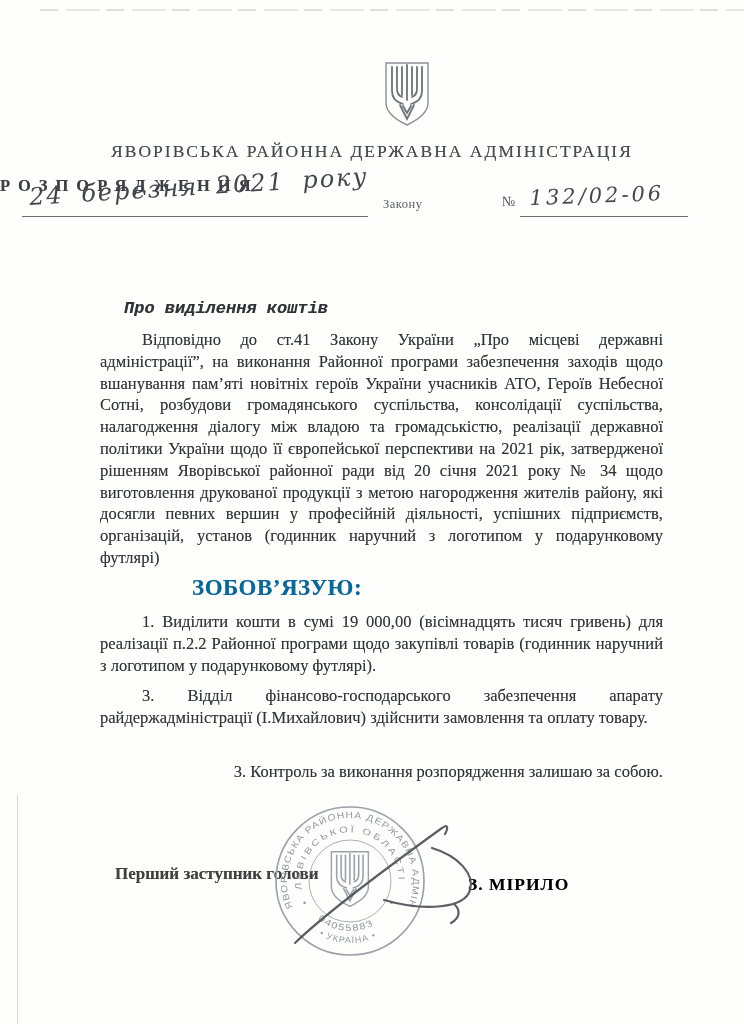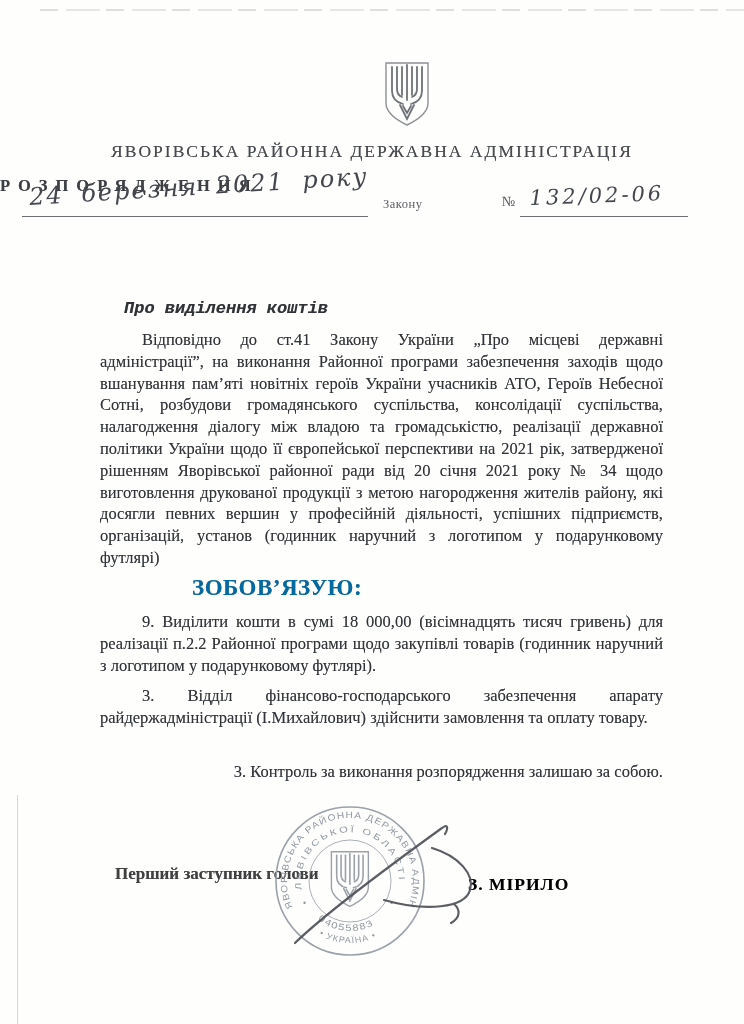--- a/index.html
+++ b/index.html
@@ -118,21 +118,21 @@
   <div class="abs num-label">№</div>
   <div class="abs hand hand-number">132/02-06</div>
   <div class="abs num-rule"></div>
 
   <div class="abs subject">Про виділення коштів</div>
 
   <div class="abs para preamble">Відповідно до ст.41 Закону України „Про місцеві державні адміністрації”, на виконання Районної програми забезпечення заходів щодо вшанування пам’яті новітніх героїв України учасників АТО, Героїв Небесної Сотні, розбудови громадянського суспільства, консолідації суспільства, налагодження діалогу між владою та громадськістю, реалізації державної політики України щодо її європейської перспективи на 2021 рік, затвердженої рішенням Яворівської районної ради від 20 січня 2021 року № 34 щодо виготовлення друкованої продукції з метою нагородження жителів району, які досягли певних вершин у професійній діяльності, успішних підприємств, організацій, установ (годинник наручний з логотипом у подарунковому футлярі)</div>
 
   <div class="abs order-heading">ЗОБОВ’ЯЗУЮ:</div>
 
-  <div class="abs para item-1">9. Виділити кошти  в сумі 18 000,00 (вісімнадцять тисяч гривень) для реалізації п.2.2 Районної програми щодо закупівлі товарів (годинник наручний з логотипом у подарунковому футлярі).</div>
+  <div class="abs para item-1">1. Виділити кошти  в сумі 19 000,00 (вісімнадцять тисяч гривень) для реалізації п.2.2 Районної програми щодо закупівлі товарів (годинник наручний з логотипом у подарунковому футлярі).</div>
   <div class="abs para item-2">3. Відділ фінансово-господарського забезпечення апарату райдержадміністрації (І.Михайлович) здійснити замовлення та оплату товару.</div>
   <div class="abs para item-3">3. Контроль за виконання розпорядження залишаю за собою.</div>
 
   <div class="abs sig-position">Перший заступник голови</div>
   <div class="abs sig-name">З. МІРИЛО</div>
 
   <svg class="abs stamp-svg" width="224" height="196" viewBox="0 0 224 196">
     <defs>
       <path id="arc-outer" d="M34.9,119.6 A63,63 0 1 1 149.1,119.6" fill="none"></path>
       <path id="arc-inner" d="M43.7,101.5 A49,49 0 1 1 140.3,101.5" fill="none"></path>

